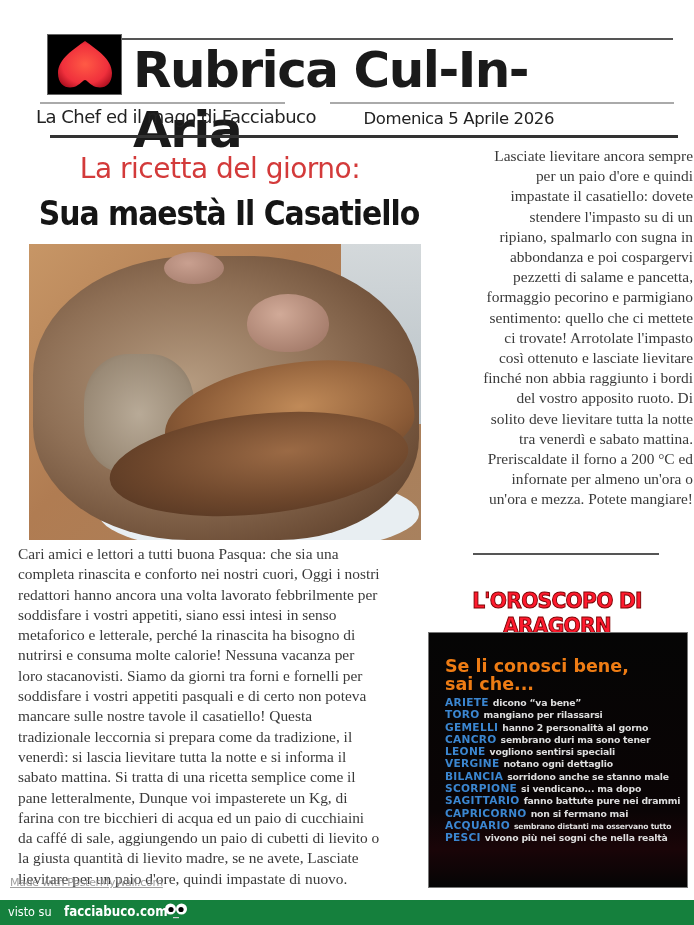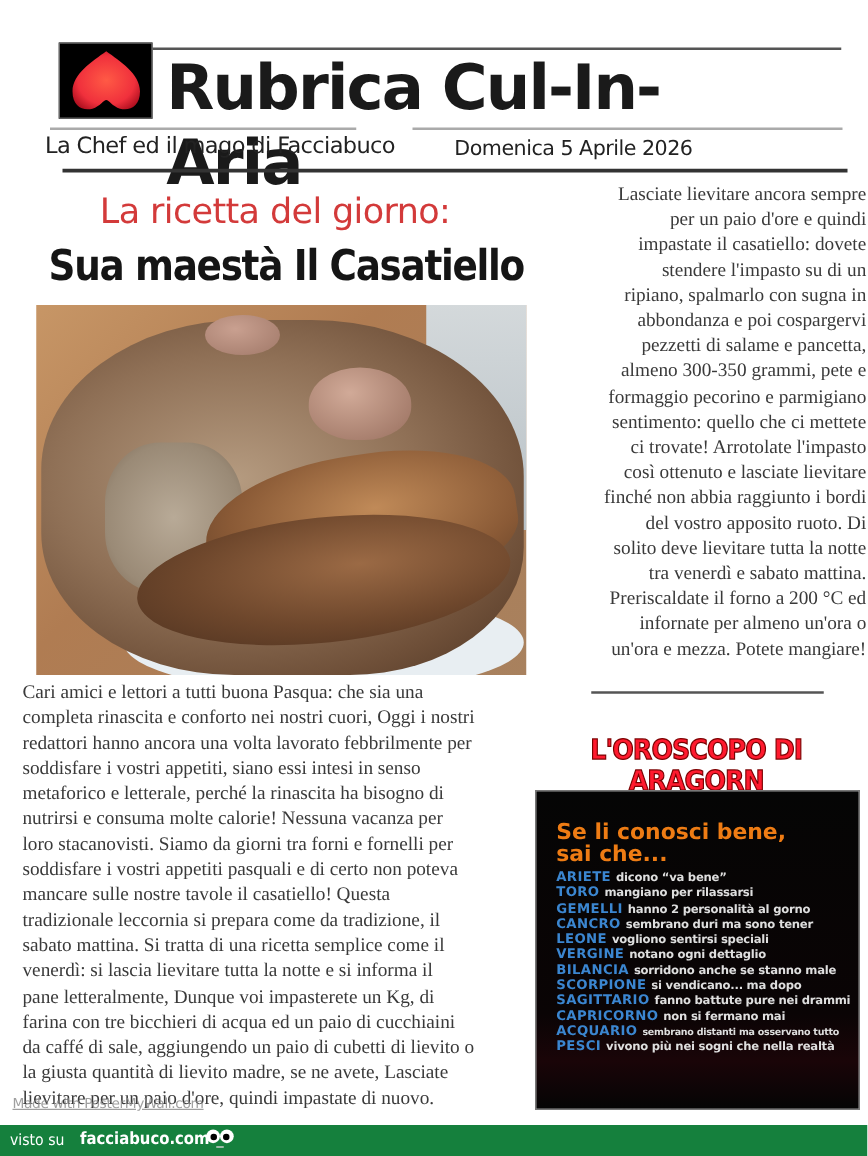--- a/index.html
+++ b/index.html
@@ -96,39 +96,38 @@
   <p>Cari amici e lettori  a tutti buona Pasqua: che sia una</p>
   <p>completa rinascita e conforto nei nostri cuori, Oggi i nostri</p>
   <p>redattori hanno ancora una volta lavorato febbrilmente per</p>
   <p>soddisfare i vostri appetiti, siano essi intesi in senso</p>
   <p>metaforico e letterale, perché la rinascita ha bisogno di</p>
   <p>nutrirsi e consuma molte calorie! Nessuna vacanza per</p>
   <p>loro stacanovisti. Siamo da giorni tra forni e fornelli per</p>
   <p>soddisfare i vostri appetiti pasquali e di certo non poteva</p>
   <p>mancare  sulle nostre tavole il casatiello!  Questa</p>
   <p>tradizionale leccornia si prepara come da tradizione, il</p>
+  <p>venerdì: si lascia lievitare tutta la notte e si informa il</p>
   <p>sabato mattina. Si tratta di una  ricetta semplice come il</p>
-  <p>venerdì: si lascia lievitare tutta la notte e si informa il</p>
   <p>pane letteralmente, Dunque voi impasterete un Kg, di</p>
   <p>farina con tre  bicchieri di acqua  ed un paio di cucchiaini</p>
   <p>da caffé di sale, aggiungendo un paio di cubetti di lievito o</p>
   <p>la giusta quantità di lievito madre, se ne avete, Lasciate</p>
   <p>lievitare per un paio d'ore, quindi impastate di nuovo.</p>
 </div>
 <div class="watermark">Made with PosterMyWall.com</div>
 
 <div class="side-text">
   <p>Lasciate lievitare ancora sempre</p>
   <p>per un paio d'ore e quindi</p>
   <p>impastate il casatiello: dovete</p>
   <p>stendere l'impasto su di un</p>
   <p>ripiano, spalmarlo con sugna in</p>
   <p>abbondanza e poi cospargervi</p>
   <p>pezzetti di salame e pancetta,</p>
-  <p>almeno 300-350 grammi, pete e</p>
   <p>formaggio pecorino e parmigiano</p>
   <p>sentimento: quello che ci mettete</p>
   <p>ci trovate! Arrotolate l'impasto</p>
   <p>così ottenuto e lasciate lievitare</p>
   <p>finché non abbia raggiunto i bordi</p>
   <p>del vostro apposito ruoto. Di</p>
   <p>solito deve lievitare tutta la notte</p>
   <p>tra venerdì e sabato mattina.</p>
   <p>Preriscaldate il forno a 200 °C ed</p>
   <p>infornate per almeno un'ora o</p>

